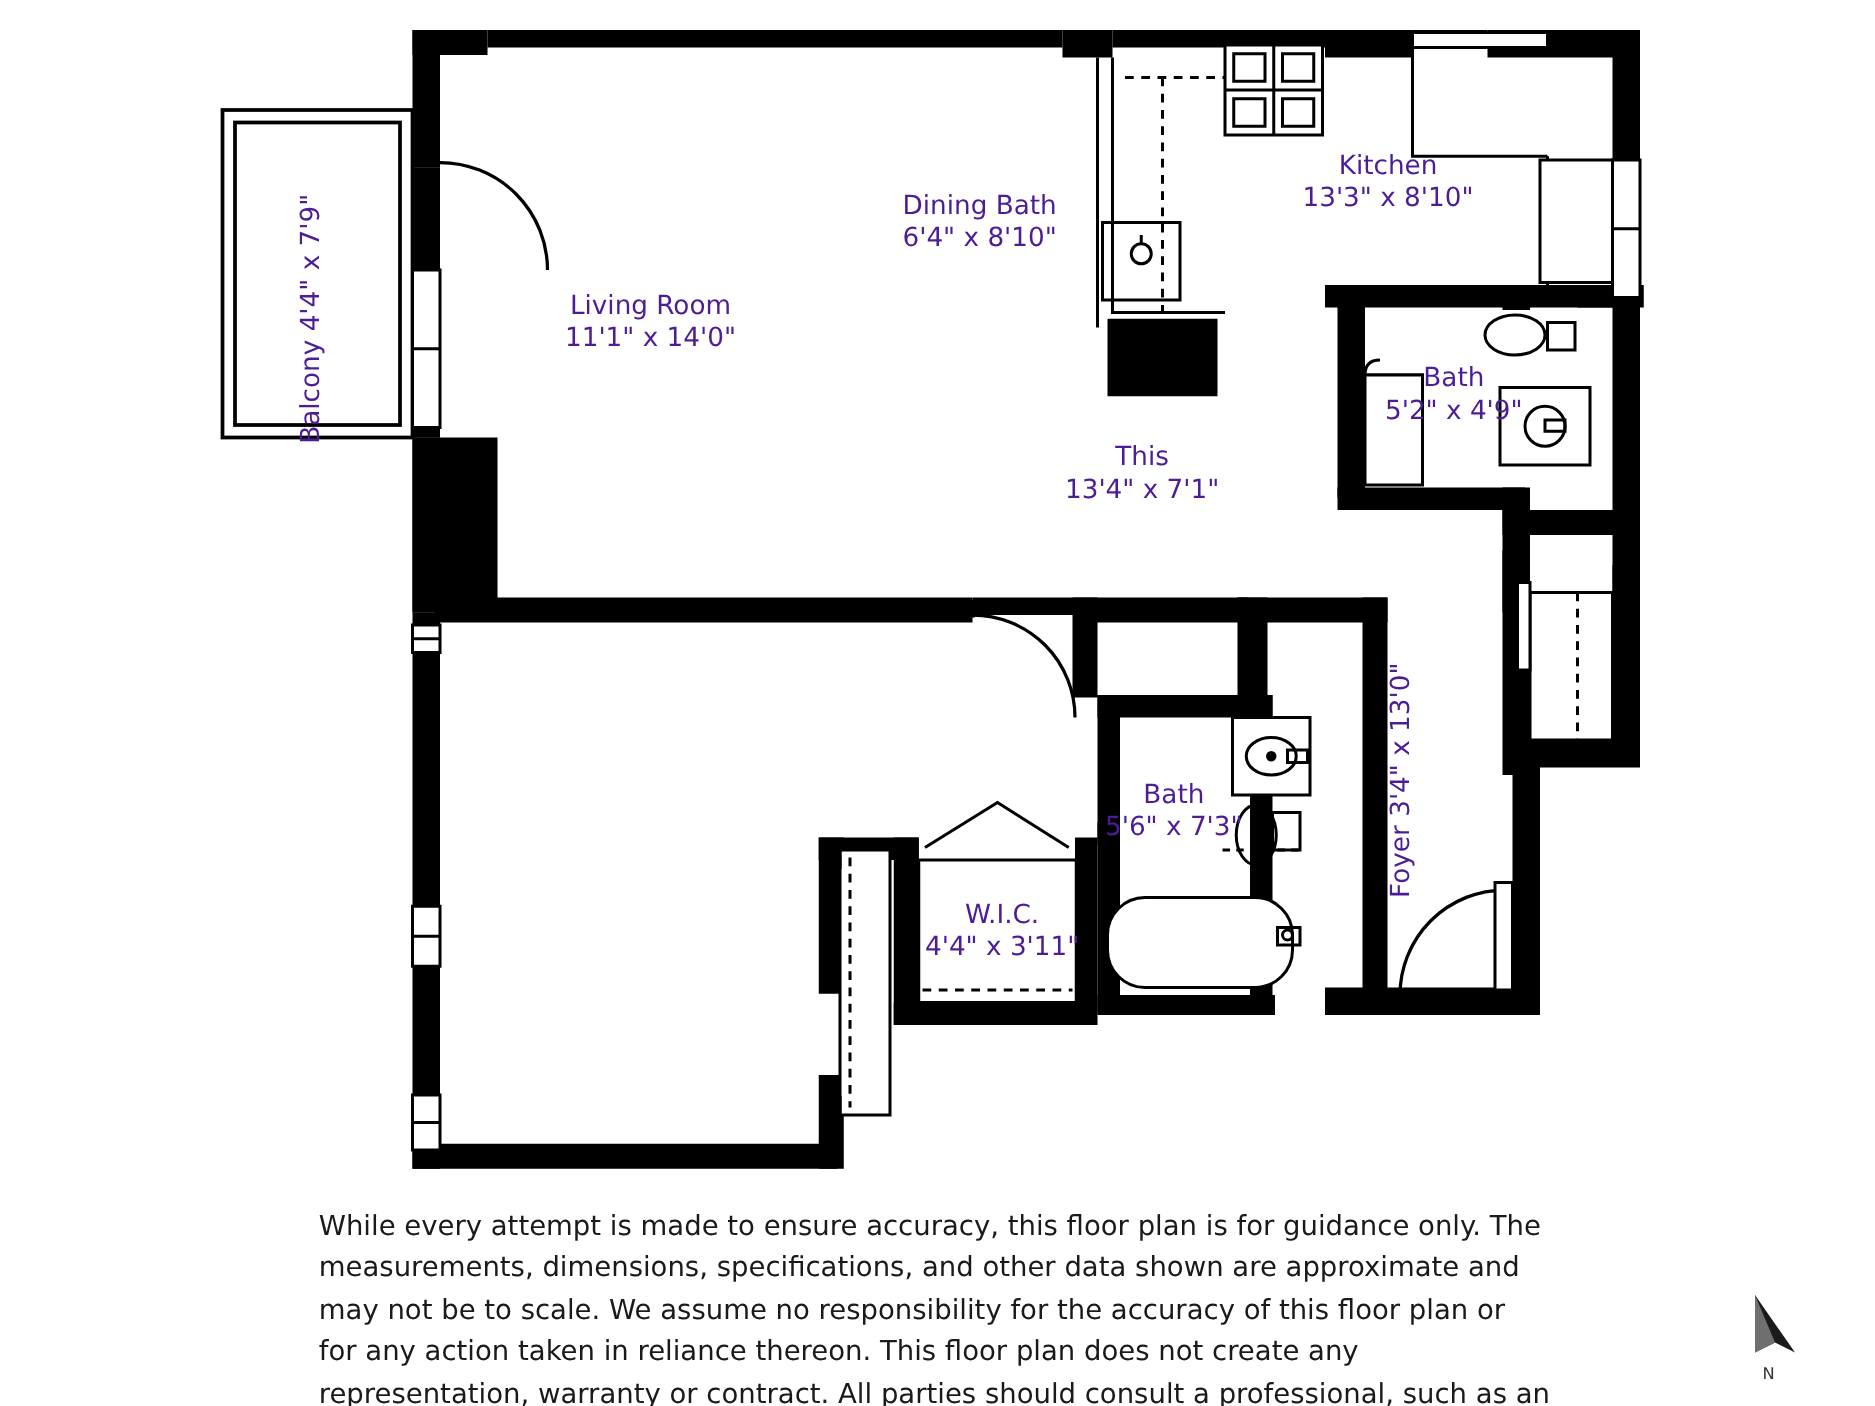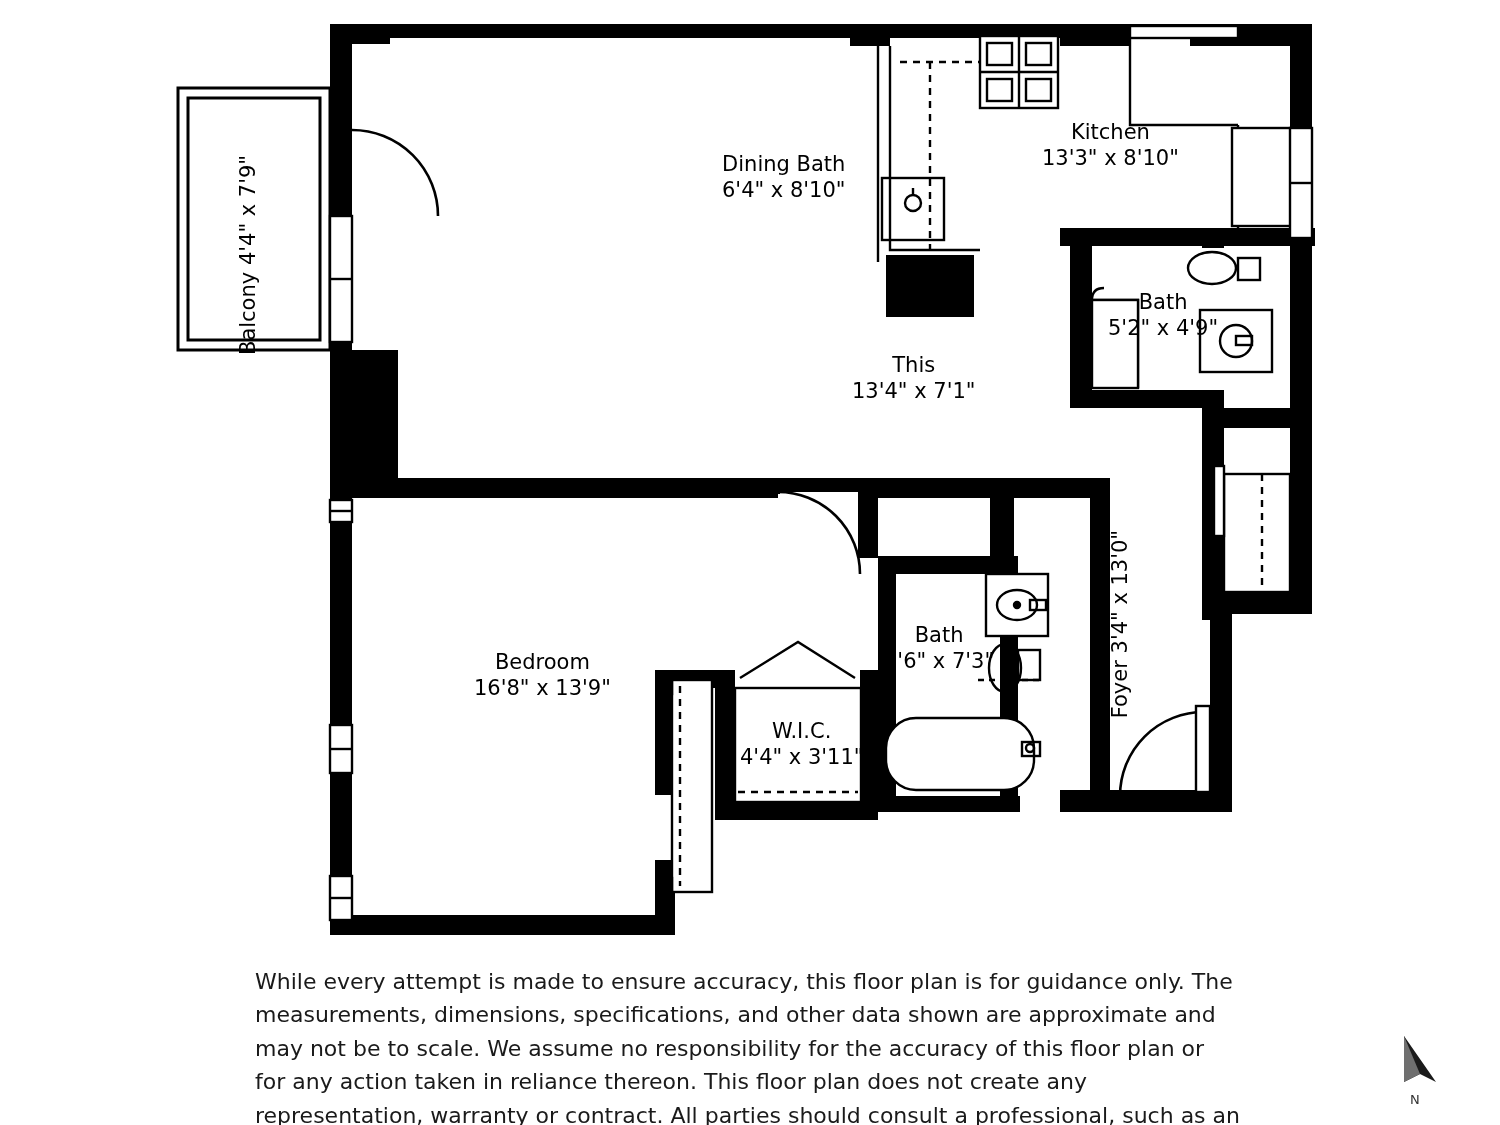--- a/index.html
+++ b/index.html
@@ -22,21 +22,21 @@
     position: absolute;
     left: 0;
     top: 0;
     width: 1500px;
     height: 1125px;
   }
   .room-label {
     position: absolute;
     text-align: center;
     line-height: 1.22;
-    color: #000000;
+    color: #4c1d95;
     white-space: nowrap;
     font-size: 21px;
   }
   .room-label .rl-name {
     display: block;
     font-size: 21px;
   }
   .room-label .rl-dims {
     display: block;
     font-size: 21px;
@@ -259,20 +259,24 @@
       <rect x="1202" y="228" width="22" height="20" fill="#000000"></rect>
     </g>
 
   </svg>
 
   <div class="room-label vertical" style="left:236px; top:155px;">
     <span class="rl-name">Balcony</span>
     <span class="rl-dims">4'4" x 7'9"</span>
   </div>
 
+  <div class="room-label" style="left:452px; top:232px;">
+    <span class="rl-name">Living Room</span>
+    <span class="rl-dims">11'1" x 14'0"</span>
+  </div>
 
   <div class="room-label" style="left:722px; top:152px;">
     <span class="rl-name">Dining Bath</span>
     <span class="rl-dims">6'4" x 8'10"</span>
   </div>
 
   <div class="room-label" style="left:1042px; top:120px;">
     <span class="rl-name">Kitchen</span>
     <span class="rl-dims">13'3" x 8'10"</span>
   </div>
@@ -290,24 +294,20 @@
   <div class="room-label vertical" style="left:1108px; top:530px;">
     <span class="rl-name">Foyer</span>
     <span class="rl-dims">3'4" x 13'0"</span>
   </div>
 
   <div class="room-label" style="left:884px; top:623px;">
     <span class="rl-name">Bath</span>
     <span class="rl-dims">5'6" x 7'3"</span>
   </div>
 
-  <div class="room-label" style="left:474px; top:650px;">
-    <span class="rl-name">Bedroom</span>
-    <span class="rl-dims">16'8" x 13'9"</span>
-  </div>
 
   <div class="room-label" style="left:740px; top:719px;">
     <span class="rl-name">W.I.C.</span>
     <span class="rl-dims">4'4" x 3'11"</span>
   </div>
 
   <div class="disclaimer">While every attempt is made to ensure accuracy, this floor plan is for guidance only. The measurements, dimensions, specifications, and other data shown are approximate and may not be to scale. We assume no responsibility for the accuracy of this floor plan or for any action taken in reliance thereon. This floor plan does not create any representation, warranty or contract. All parties should consult a professional, such as an architect, to verify the information contained herein.</div>
 
   <div class="compass">
     <svg width="70" height="70" viewBox="0 0 70 70" xmlns="http://www.w3.org/2000/svg">

